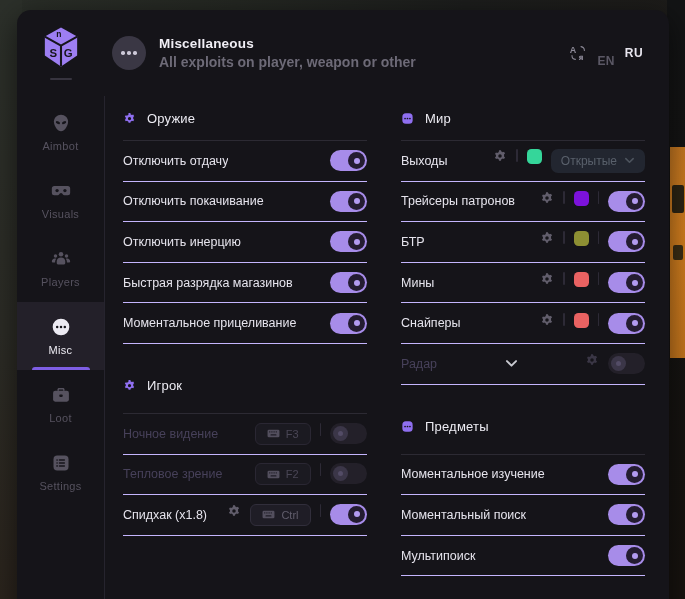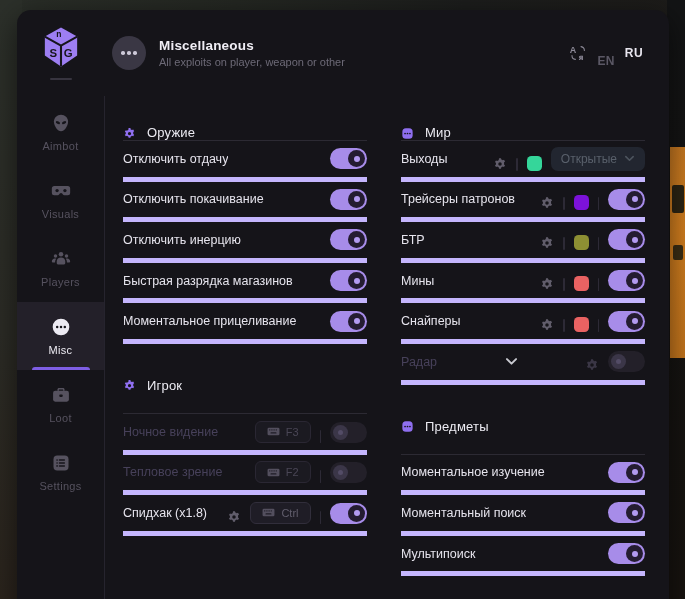--- a/index.html
+++ b/index.html
@@ -19,47 +19,47 @@
   
   .logo-cell{display:flex;flex-direction:column;align-items:center;justify-content:flex-start;padding-top:16px;position:relative;}
   .logo-divider{position:absolute;left:50%;transform:translateX(-50%);bottom:16px;width:22px;height:2px;background:#37343f;border-radius:2px;}
   
   .header{display:flex;align-items:center;padding:0 26px 0 8px;gap:13px;}
   .header-circle{width:34px;height:34px;border-radius:50%;background:#3a3744;display:flex;align-items:center;justify-content:center;flex:0 0 auto;}
   .header-circle .dots{display:flex;gap:2.5px;}
   .header-circle .dots i{width:3.5px;height:3.5px;border-radius:50%;background:#cdc9d8;}
   .header-texts{display:flex;flex-direction:column;gap:3px;}
   .header-title{font-size:13.5px;font-weight:bold;color:#f0eef5;letter-spacing:.2px;}
-  .header-sub{font-size:11px;color:#6d6a77;}
+  .header-sub{font-size:14px;color:#6d6a77;font-weight:bold;}
   .header-right{margin-left:auto;display:flex;align-items:center;gap:10px;}
   .lang{font-size:12px;font-weight:bold;letter-spacing:.4px;cursor:default;}
   .lang.inactive{color:#5b5865;margin-top:16px;}
   .lang.active{color:#e8e6ef;}
   .translate-icon{color:#8d8a98;display:flex;}
   
   .sidebar{position:relative;padding-top:2px;display:flex;flex-direction:column;}
   .side-item{height:68px;display:flex;flex-direction:column;align-items:center;justify-content:center;gap:7px;
     color:#56525f;cursor:pointer;position:relative;}
   .side-item .lbl{font-size:11px;letter-spacing:.3px;}
   .side-item svg{display:block;}
   .side-item.active{background:#232029;color:#eceaf2;}
   .side-item.active::after{content:"";position:absolute;left:50%;transform:translateX(-50%);bottom:0;width:58px;height:3px;
     background:#7e5ee4;border-radius:3px 3px 0 0;}
   
   .content{border-left:1px solid #26242e;padding:0 24px 30px 18px;display:grid;grid-template-columns:1fr 1fr;column-gap:34px;align-content:start;}
   .col{min-width:0;}
-  .section-header{display:flex;align-items:flex-end;gap:11px;height:44px;border-bottom:1px solid #2c2a33;}
+  .section-header{display:flex;align-items:center;gap:11px;height:44px;border-bottom:1px solid #2c2a33;}
   .section:not(:first-child) .section-header{height:70px;padding-top:14px;box-sizing:border-box;align-items:center;}
   .section-title{font-size:13px;color:#ecebf2;letter-spacing:.2px;}
   .section-icon{color:#8f6ff0;display:flex;}
-  .row{height:40.6px;box-sizing:border-box;display:flex;align-items:center;border-bottom:5px solid #c4b5fd;}
+  .row{height:40.6px;box-sizing:border-box;display:flex;align-items:center;border-bottom:1px solid #c4b5fd;}
   .row-label{font-size:12.5px;color:#e6e4ed;white-space:nowrap;overflow:hidden;text-overflow:ellipsis;}
   .row.disabled .row-label{color:#47415a;}
   .row-mid{flex:1;display:flex;justify-content:center;}
-  .row-controls{margin-left:auto;display:flex;align-items:flex-end;gap:9px;flex:0 0 auto;}
+  .row-controls{margin-left:auto;display:flex;align-items:flex-start;gap:9px;flex:0 0 auto;}
   .vsep{width:1.5px;height:13px;background:#2d2a36;border-radius:1px;}
   .gear{color:#615d6b;display:flex;cursor:pointer;}
   .row.disabled .gear{color:#3a3645;}
   .swatch{width:15px;height:15px;border-radius:4.5px;cursor:pointer;}
   
   .toggle{width:37px;height:21px;border-radius:11px;position:relative;cursor:pointer;flex:0 0 auto;}
   .toggle.on{background:#a78ce9;}
   .toggle.on .knob{position:absolute;right:2px;top:2px;width:17px;height:17px;border-radius:50%;background:#241c31;}
   .toggle.on .knob::after{content:"";position:absolute;left:5.5px;top:5.5px;width:6px;height:6px;border-radius:50%;background:#b29af0;}
   .toggle.off{background:#2a2733;}

